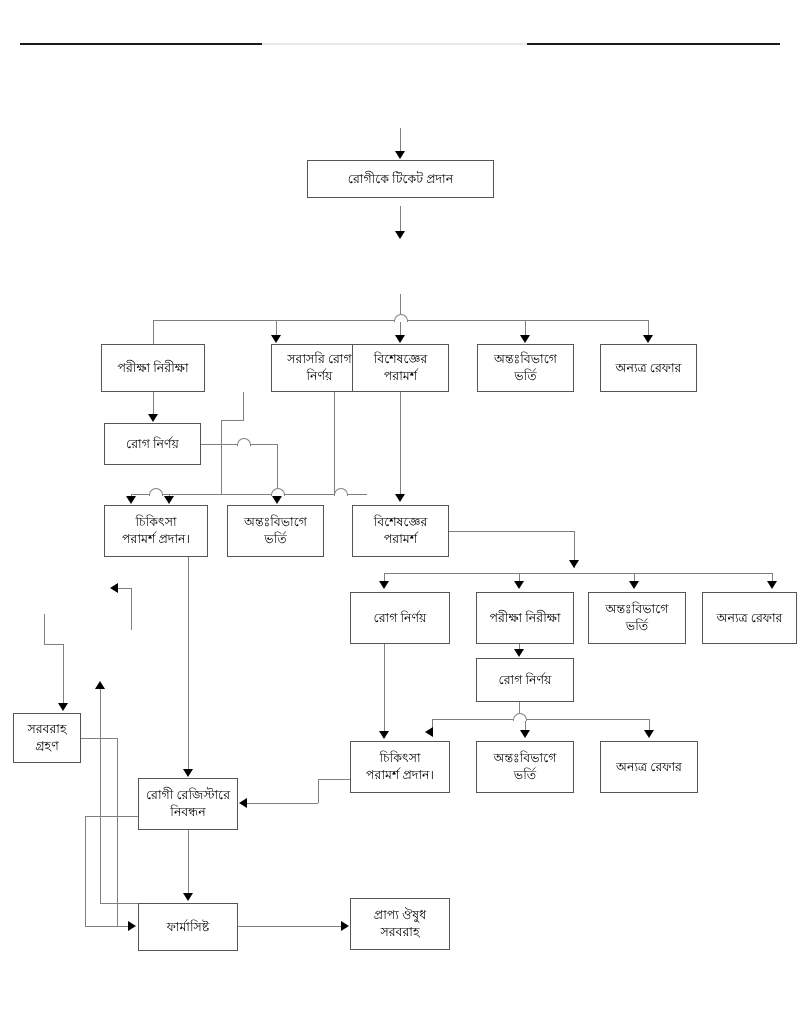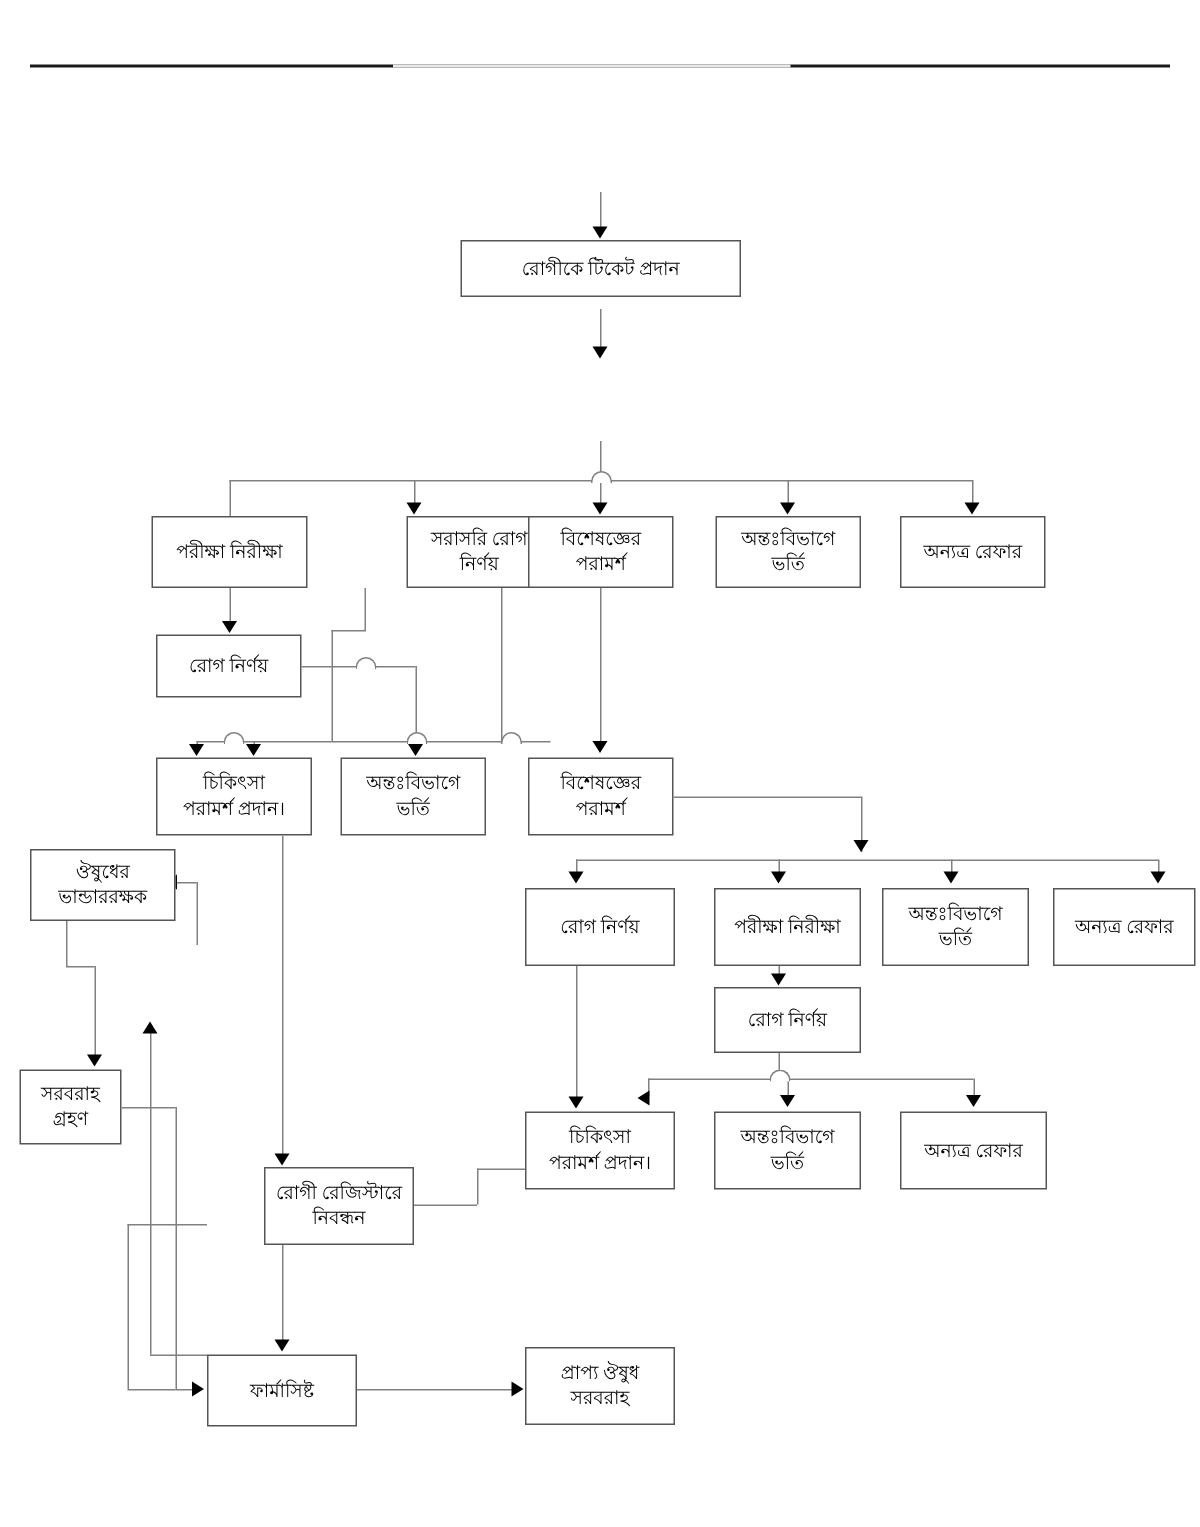--- a/index.html
+++ b/index.html
@@ -313,30 +313,26 @@
 পরামর্শ প্রদান।</span>
     </div>
   <div class="node" style="left:476px; top:741px; width:98px;  height:52px;">
       <span class="lbl">অন্তঃবিভাগে
 ভর্তি</span>
     </div>
   <div class="node" style="left:600px; top:741px; width:98px;  height:52px;">
       <span class="lbl">অন্যত্র রেফার</span>
     </div>
 
-  <div class="node" style="left:20px;  top:566px; width:97px;  height:48px;">
-      <span class="lbl">ঔষুধের
-ভান্ডাররক্ষক</span>
-    </div>
   <div class="node" style="left:13px;  top:713px; width:68px;  height:50px;">
       <span class="lbl">সরবরাহ
 গ্রহণ</span>
     </div>
 
-  <div class="node" style="left:138px; top:778px; width:100px; height:52px;margin-left:38px;">
+  <div class="node" style="left:138px; top:778px; width:100px; height:52px;">
       <span class="lbl">রোগী রেজিস্টারে
 নিবন্ধন</span>
     </div>
   <div class="node" style="left:138px; top:903px; width:100px; height:48px;">
       <span class="lbl">ফার্মাসিষ্ট</span>
     </div>
   <div class="node" style="left:350px; top:898px; width:100px; height:52px;">
       <span class="lbl">প্রাপ্য ঔষুধ
 সরবরাহ</span>
     </div>

